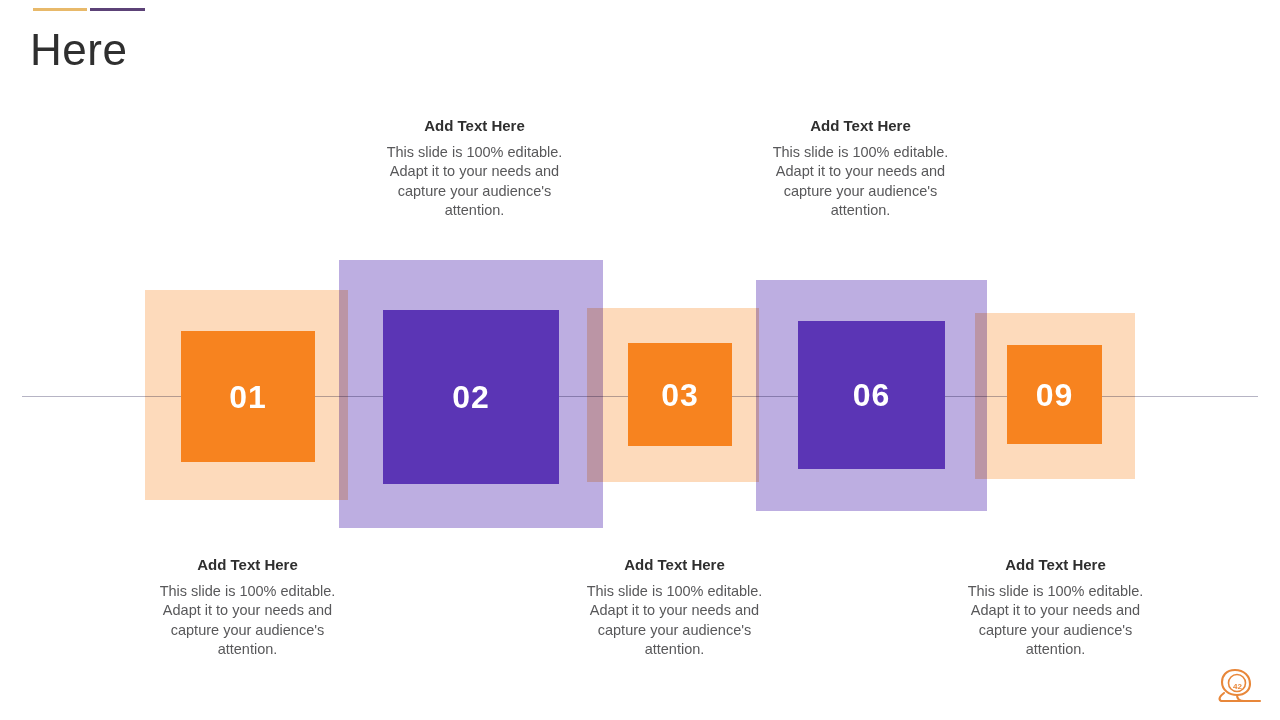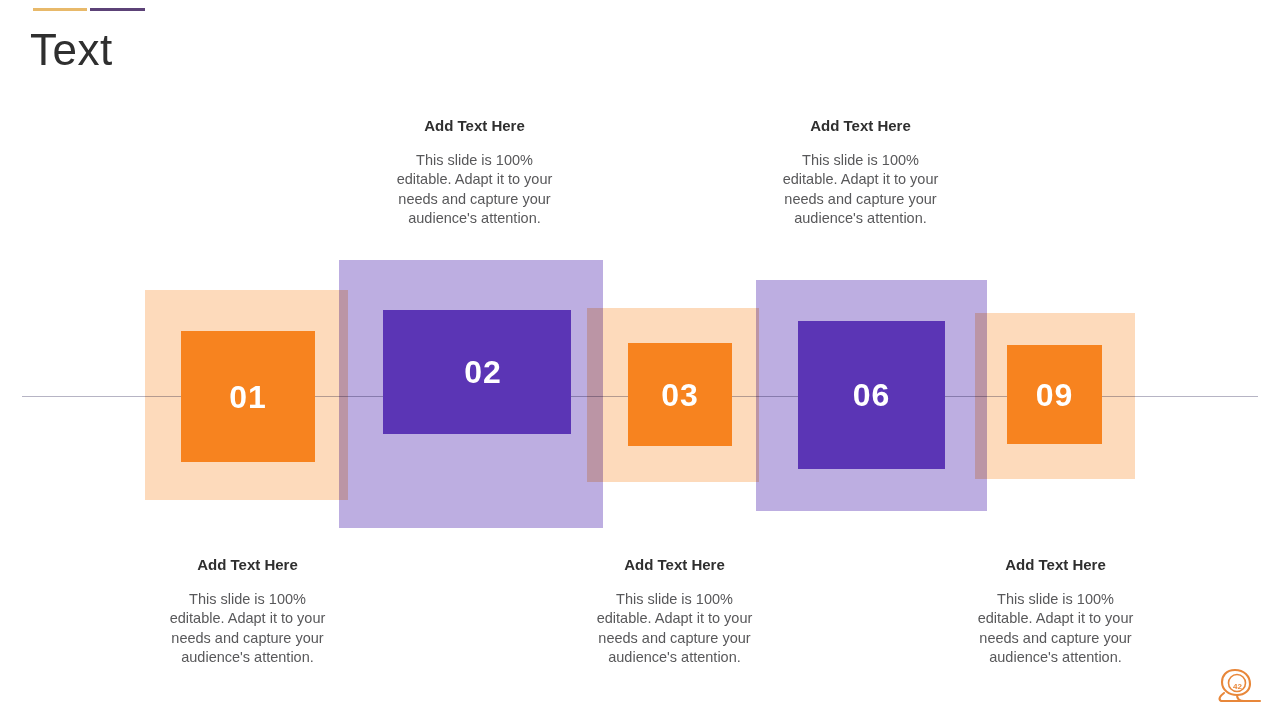--- a/index.html
+++ b/index.html
@@ -96,21 +96,21 @@
     font-size: 15px;
     font-weight: 700;
     color: #2f2f2f;
     margin: 0 0 7px 0;
     line-height: 1.2;
   }
   .caption-body {
     font-size: 14.5px;
     font-weight: 400;
     color: #58585a;
-    margin: 16px;
+    margin: 8px;
     line-height: 1.33;
   }
 
   
   .corner-badge {
     position: absolute;
     right: 14px;
     bottom: 12px;
     width: 62px;
     height: 46px;
@@ -133,41 +133,41 @@
   }
 </style>
 </head>
 <body>
 
 <div class="accent-bars">
   <div class="bar-gold"></div>
   <div class="bar-purple"></div>
 </div>
 
-<div class="page-title">Text</div>
+<div class="page-title">Here</div>
 
 <div class="center-rule"></div>
 
 <div class="diagram">
 
   <div class="outer orange" style="left:145px; top:290px; width:203px; height:210px;"></div>
 
   <div class="outer orange" style="left:587px; top:308px; width:172px; height:174px;"></div>
 
   <div class="outer orange" style="left:975px; top:313px; width:160px; height:166px;"></div>
 
   <div class="outer purple" style="left:339px; top:260px; width:264px; height:268px;"></div>
 
   <div class="outer purple" style="left:756px; top:280px; width:231px; height:231px;"></div>
 
   <div class="inner orange" style="left:181px; top:331px; width:134px; height:131px;">
     <span class="inner-num">01</span>
   </div>
 
-  <div class="inner purple" style="left:383px; top:310px; width:176px; height:124px;padding-left:12px;">
+  <div class="inner purple" style="left:383px; top:310px; width:176px; height:174px;">
     <span class="inner-num">02</span>
   </div>
 
   <div class="inner orange" style="left:628px; top:343px; width:104px; height:103px;">
     <span class="inner-num">03</span>
   </div>
 
   <div class="inner purple" style="left:798px; top:321px; width:147px; height:148px;">
     <span class="inner-num">06</span>
   </div>

